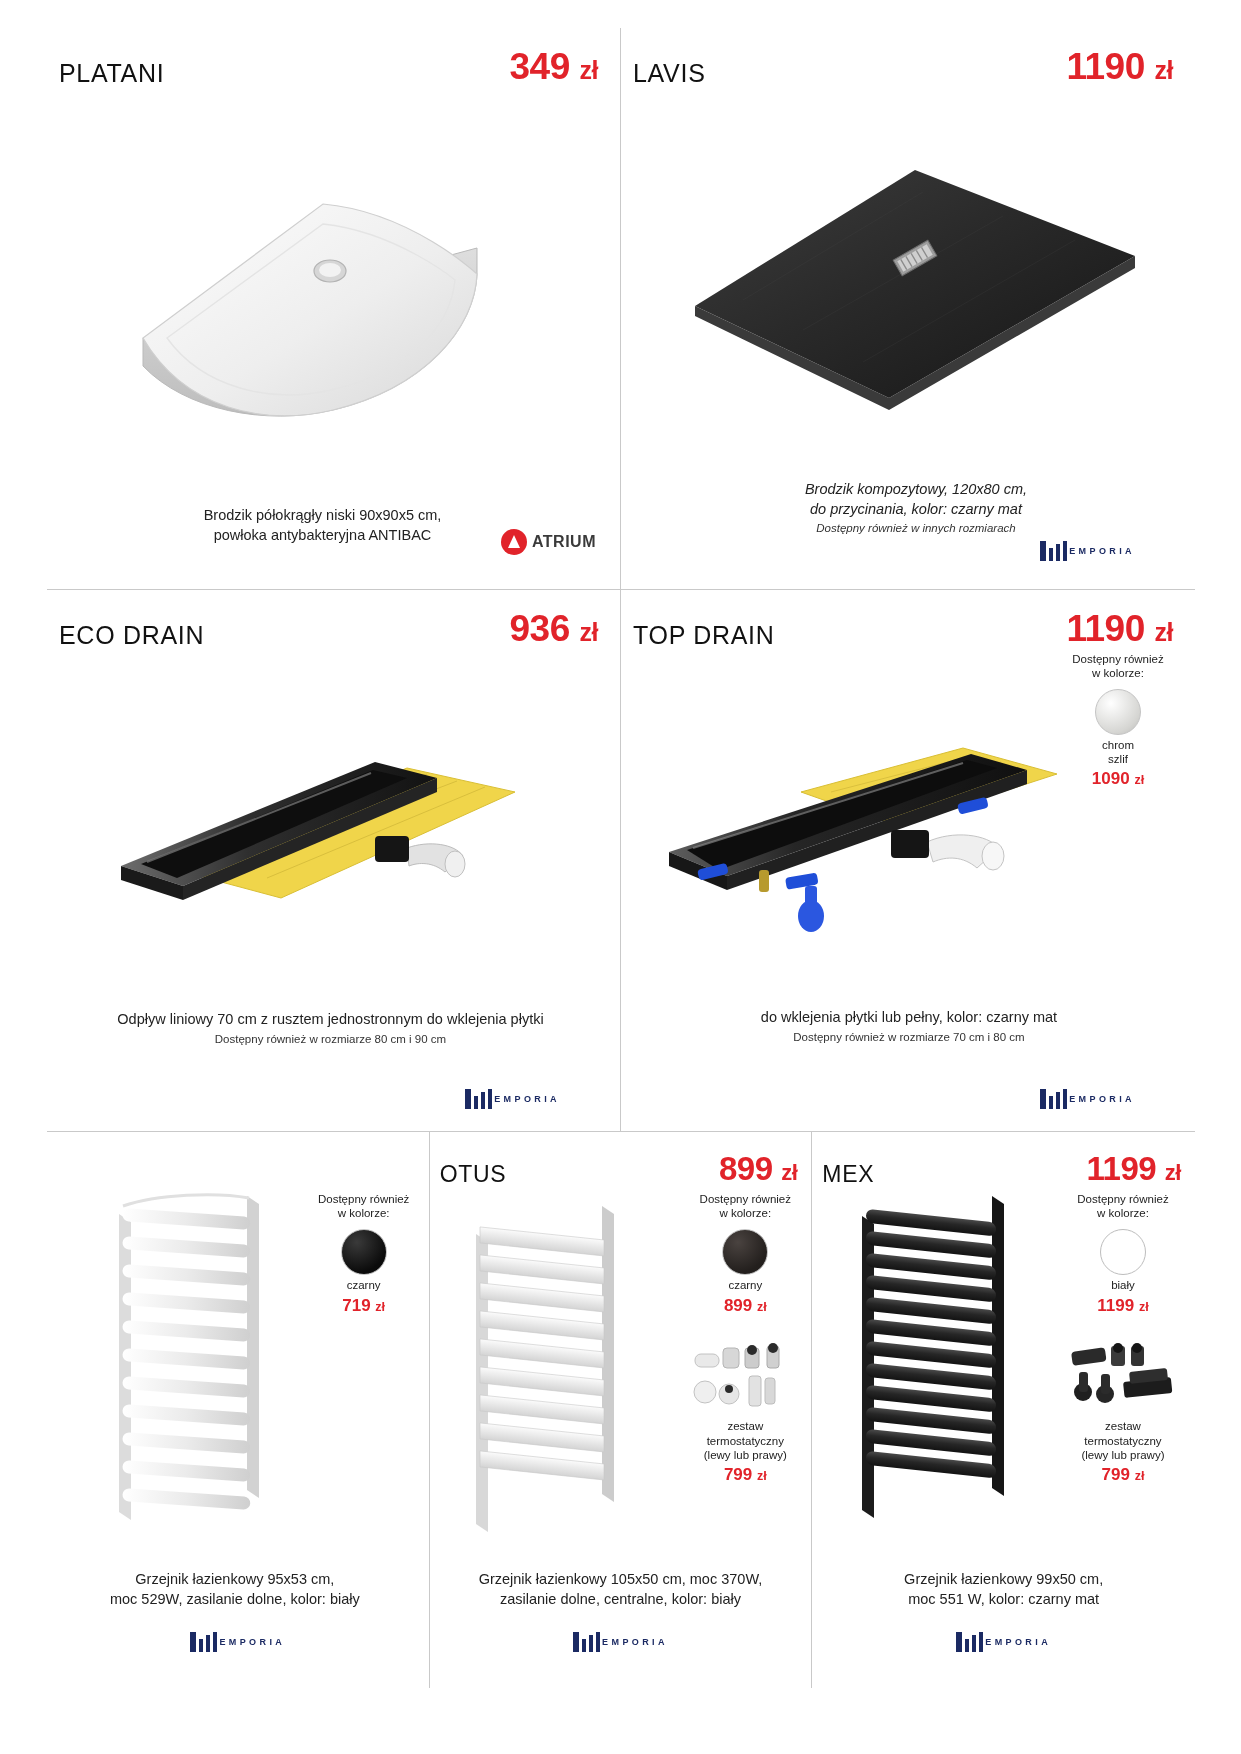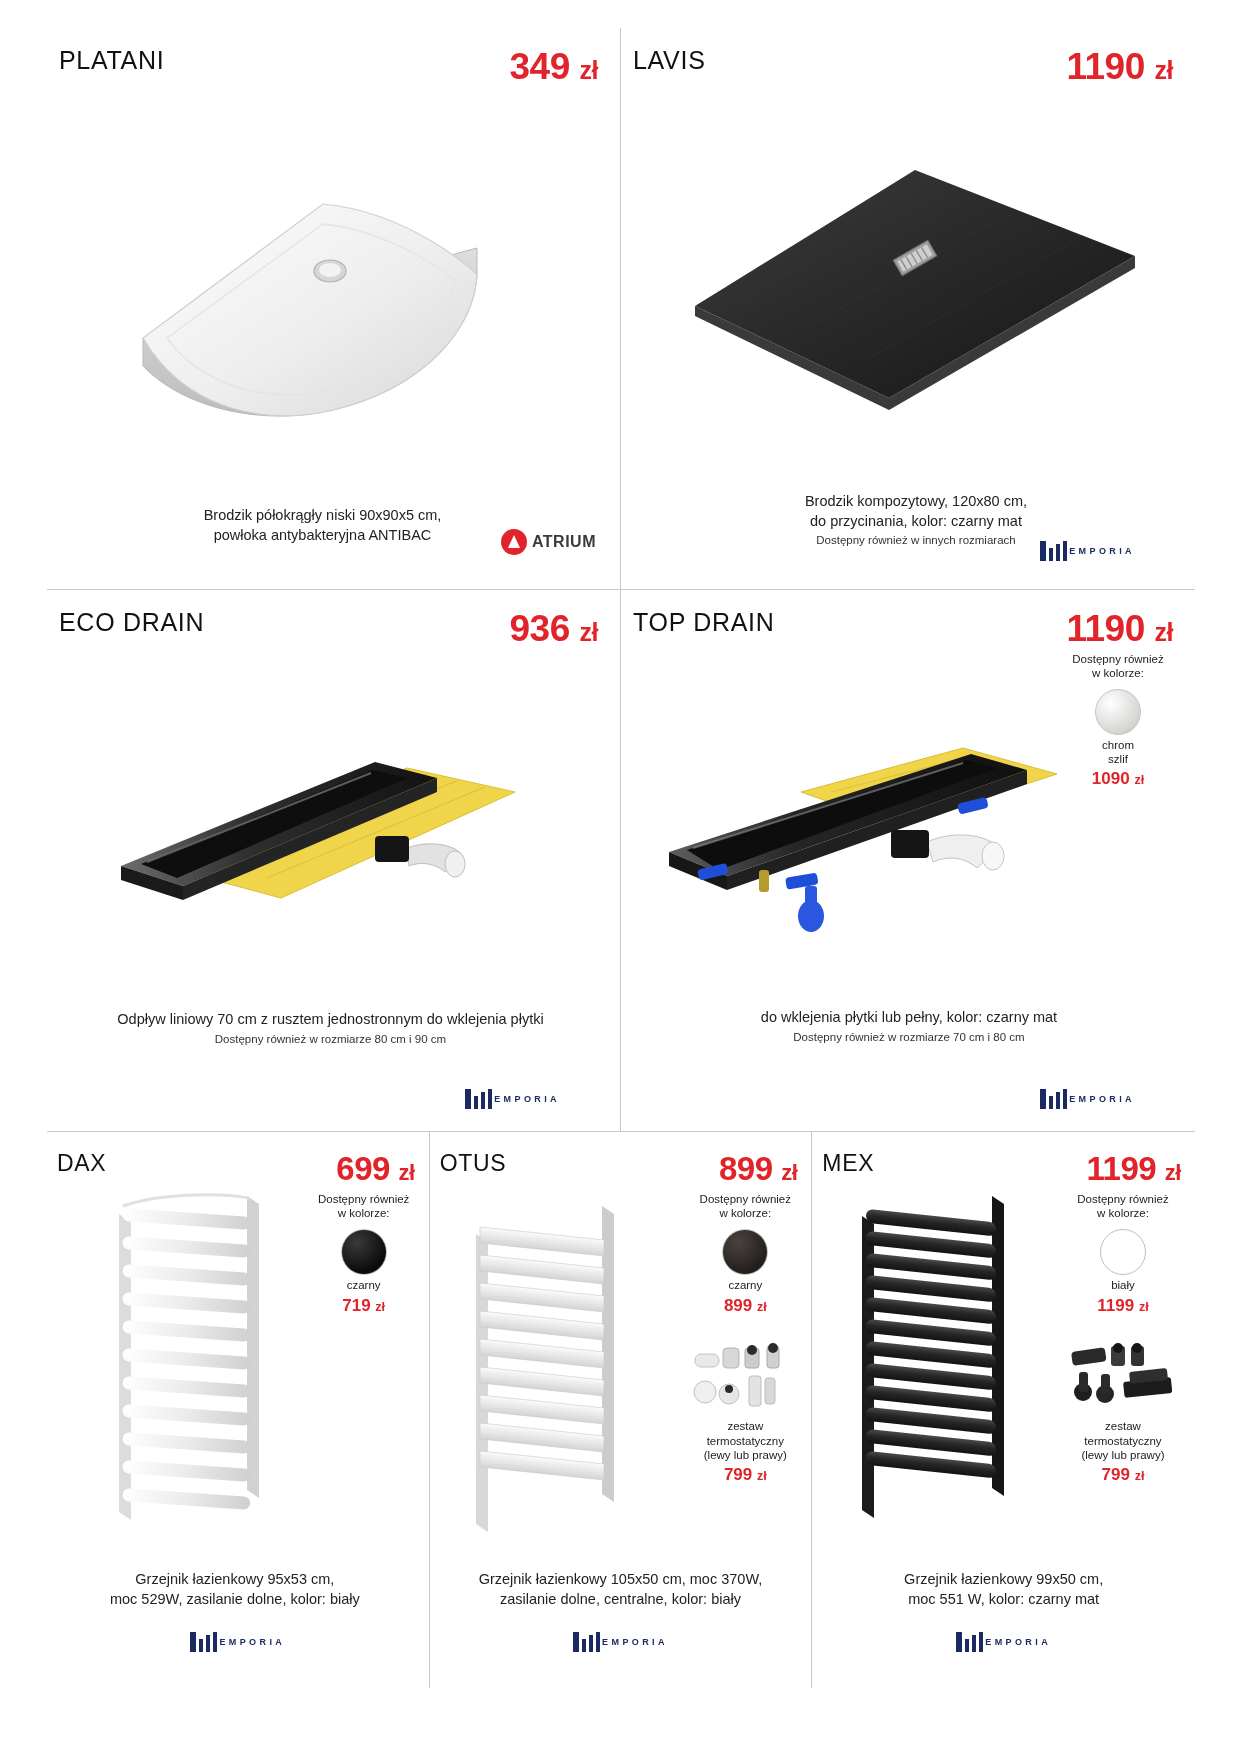--- a/index.html
+++ b/index.html
@@ -32,21 +32,21 @@
   .cell.half { width: 50%; }
   .cell.third { width: 33.3333%; }
 
   
   .bdr-r { border-right: 1px solid #c9c9c9; }
   .bdr-b { border-bottom: 1px solid #c9c9c9; }
 
   
   .head {
     display: flex;
-    align-items: flex-start;
+    align-items: flex-end;
     justify-content: space-between;
     padding: 18px 22px 0 12px;
   }
   .third .head { padding: 18px 14px 0 10px; }
   .title {
     font-size: 25px;
     letter-spacing: 0.7px;
     font-weight: 400;
     color: #111;
   }
@@ -229,21 +229,21 @@
               <line x1="-13" y1="-6" x2="-13" y2="6"></line>
               <line x1="-7" y1="-6" x2="-7" y2="6"></line>
               <line x1="-1" y1="-6" x2="-1" y2="6"></line>
               <line x1="5" y1="-6" x2="5" y2="6"></line>
               <line x1="11" y1="-6" x2="11" y2="6"></line>
             </g>
           </g>
         </svg>
       </div>
 
-      <div style="position:absolute; left:40px; right:24px; top:464px;">
+      <div style="position:absolute; left:40px; right:24px; top:452px;font-style:italic;">
         <div class="desc">Brodzik kompozytowy, 120x80 cm,</div>
         <div class="desc">do przycinania, kolor: czarny mat</div>
         <div class="subdesc">Dostępny również w innych rozmiarach</div>
       </div>
 
       <div style="position:absolute; right:60px; bottom:28px;">
         <div class="emporia">
           <span class="mark">
             <i class="b1"></i>
               <i class="b2"></i>
@@ -394,27 +394,20 @@
           </span>
           <span class="word">EMPORIA</span>
         </div>
       </div>
     </div>
   </div>
 
   <div class="row row-3">
 
     <div class="cell third bdr-r">
-      <div class="head">
-        <div class="title">DAX</div>
-        <div class="price">
-          <span>699</span>
-          <span class="cur">zł</span>
-        </div>
-      </div>
 
       <div style="position:absolute; right:10px; top:60px; width:110px;" class="opts">
         <div class="lead">Dostępny również</div>
         <div class="lead">w kolorze:</div>
         <div>
           <div class="swatch" style="background:radial-gradient(circle at 34% 28%, #3a3a3a, #0b0b0b 70%);"></div>
           <div class="opt-name">czarny</div>
           <div class="opt-price">
             <span>719</span>
             <span class="cur">zł</span>

